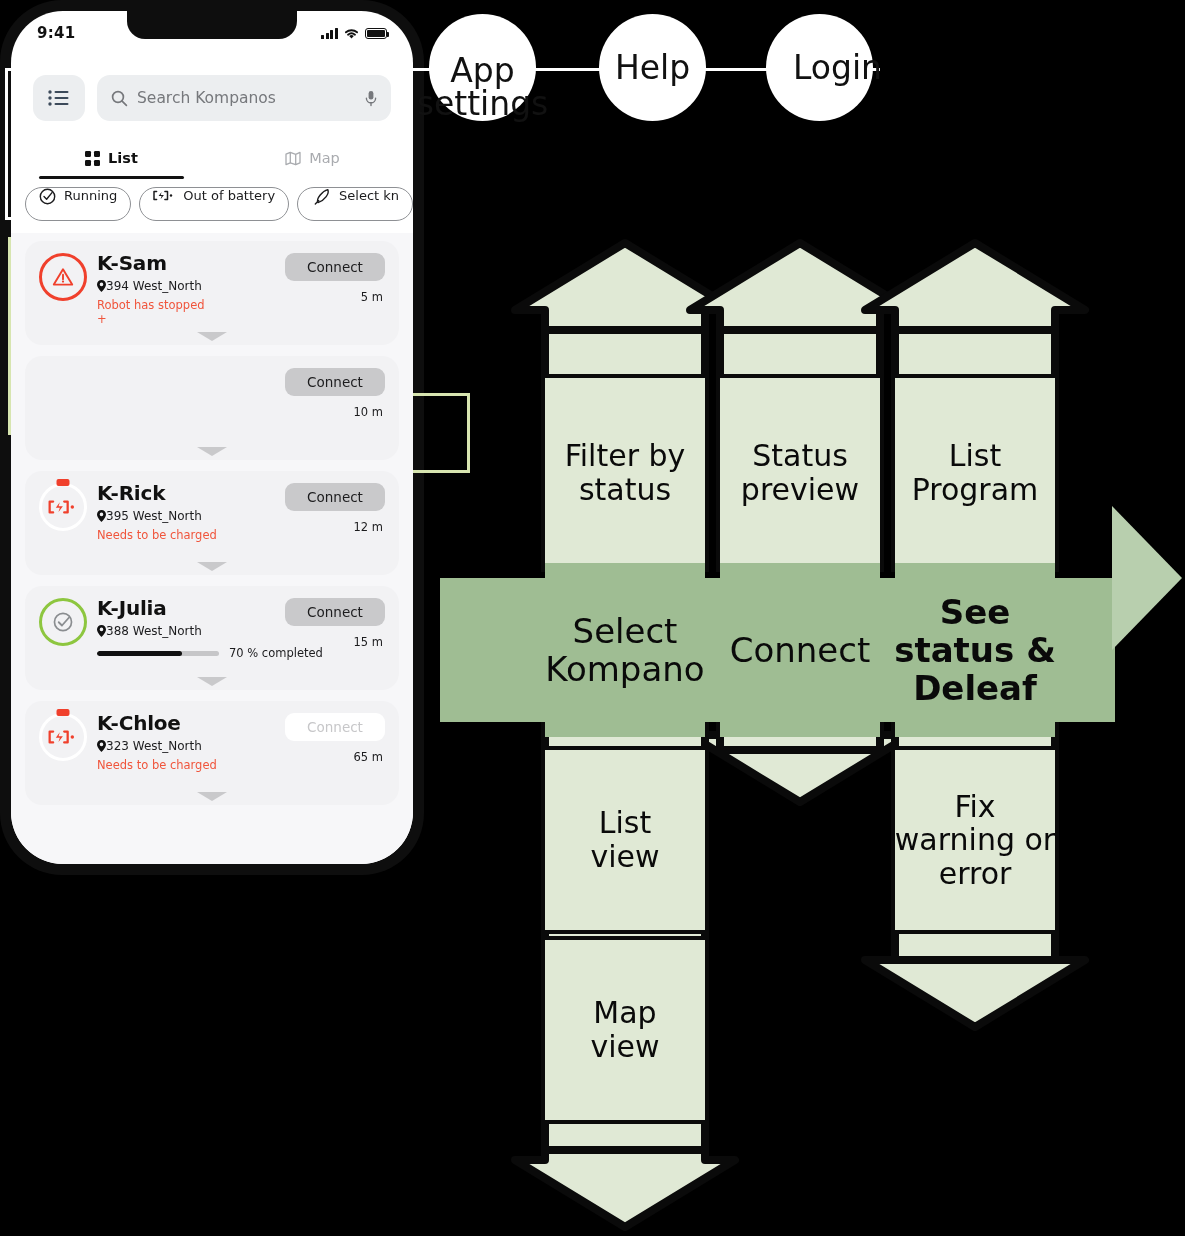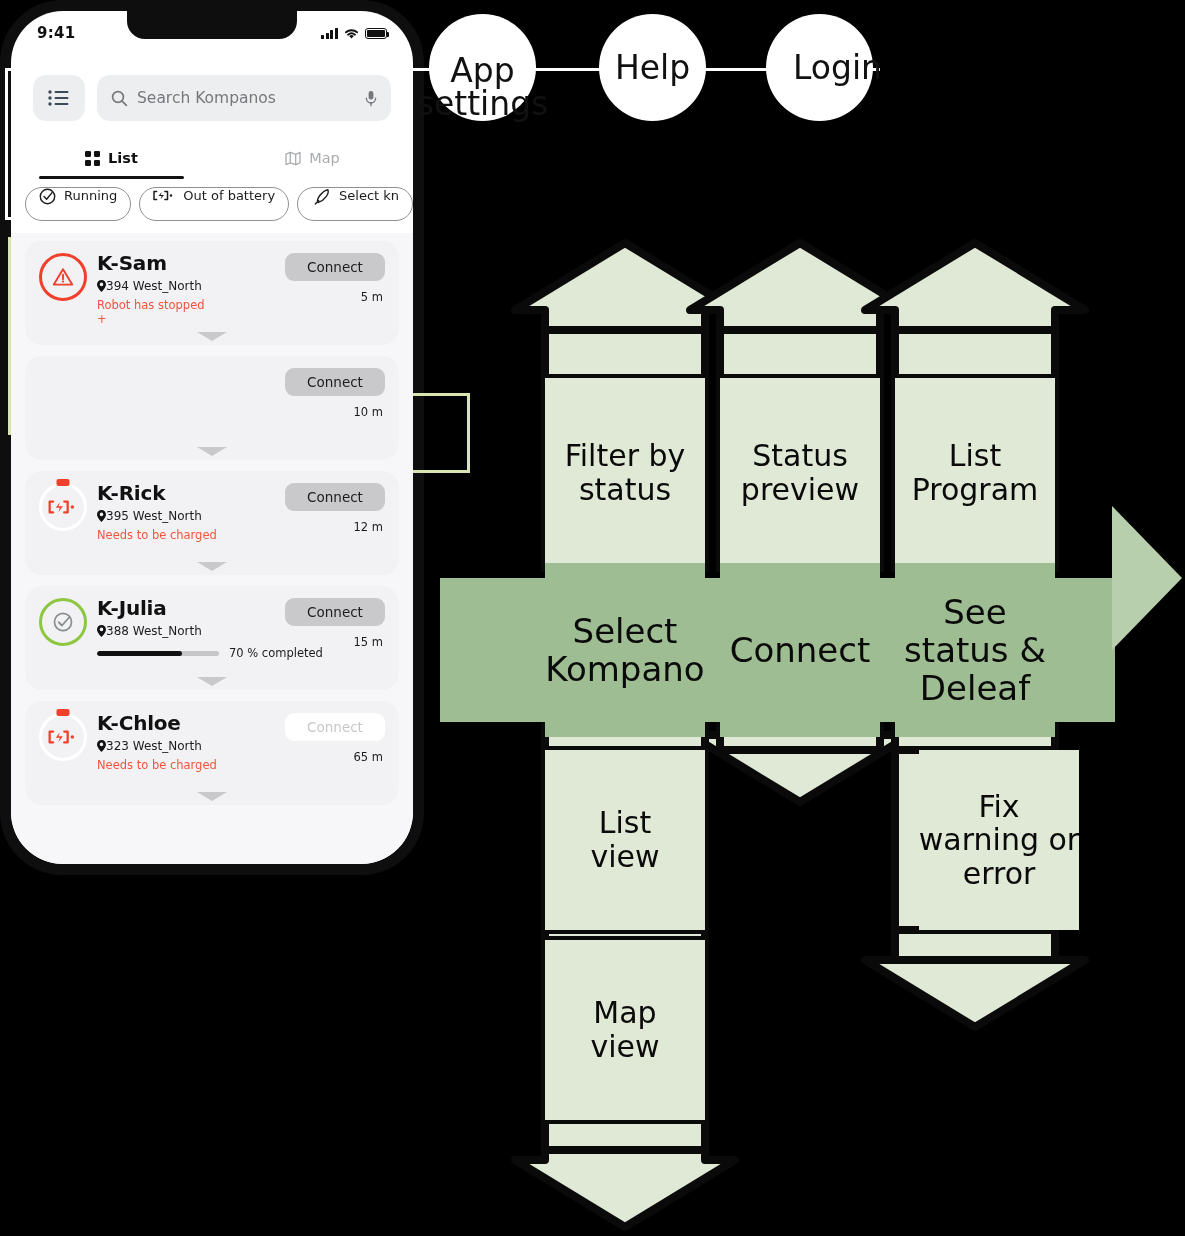--- a/index.html
+++ b/index.html
@@ -452,42 +452,42 @@
       <span class="lbl clip">List</span>
       <span class="lbl clip">view</span>
     </div>
   </div>
   <div class="vbox plain" style="left:105px;top:710px;width:160px;height:180px;">
     <div>
       <span class="lbl clip">Map</span>
       <span class="lbl clip">view</span>
     </div>
   </div>
-  <div class="vbox plain" style="left:455px;top:520px;width:160px;height:180px;margin-left:24px;">
+  <div class="vbox plain" style="left:455px;top:520px;width:160px;height:180px;">
     <div>
       <span class="lbl clip">Fix</span>
       <span class="lbl clip">warning or</span>
       <span class="lbl clip">error</span>
     </div>
   </div>
 
   <div class="hband" style="left:0px;top:348px;width:675px;height:144px;"></div>
   <div id="hhead" style="left:672px;top:276px;"></div>
   <div class="hbox" style="left:105px;top:333px;width:160px;height:174px;">
     <div>
       <span class="lbl clip">Select</span>
       <span class="lbl clip">Kompano</span>
     </div>
   </div>
   <div class="hbox" style="left:280px;top:333px;width:160px;height:174px;">
     <div>
       <span class="lbl clip">Connect</span>
     </div>
   </div>
-  <div class="hbox" style="left:455px;top:333px;width:160px;height:174px;">
+  <div class="hbox" style="left:455px;top:333px;width:160px;height:174px;font-weight:bold;">
     <div>
       <span class="lbl clip">See</span>
       <span class="lbl clip">status &amp;</span>
       <span class="lbl clip">Deleaf</span>
     </div>
   </div>
 
 </div>
 
 </body></html>

